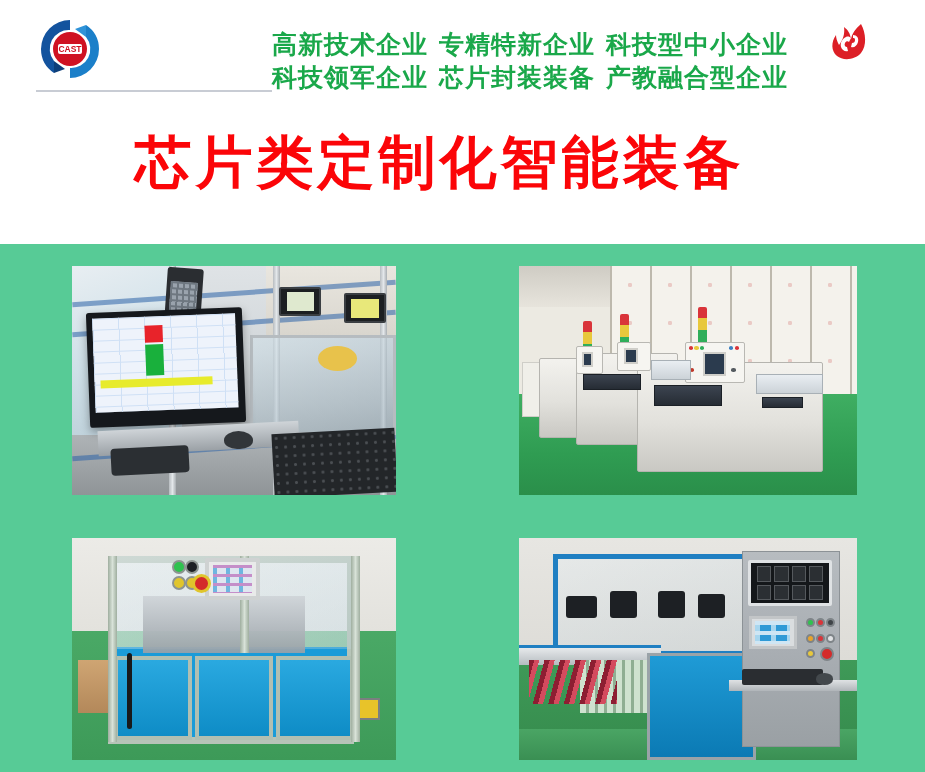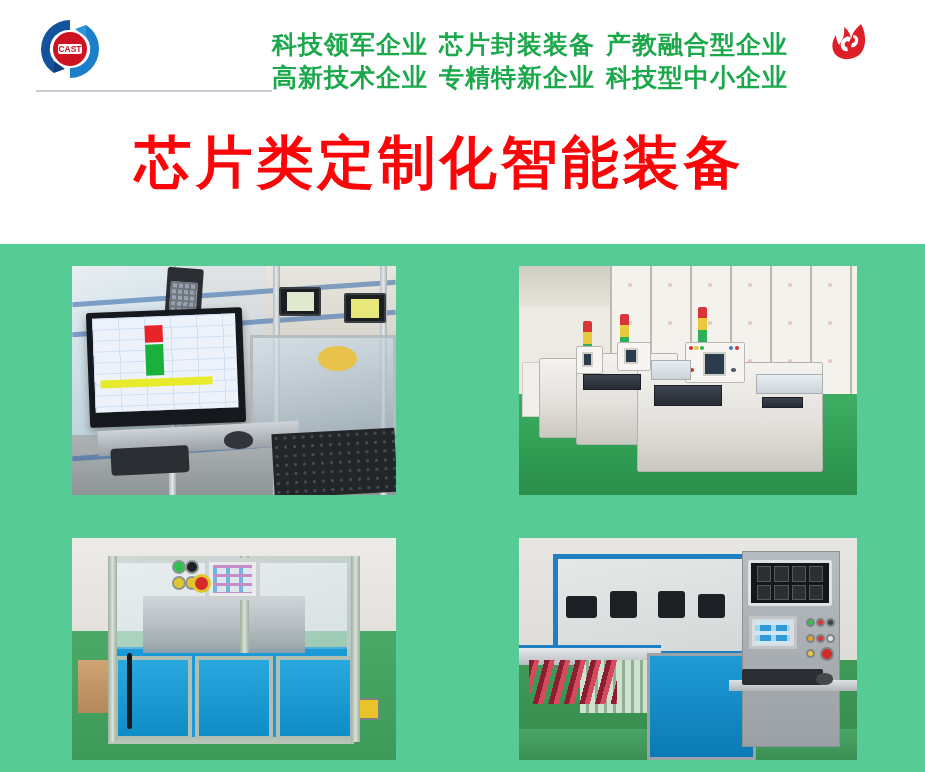--- a/index.html
+++ b/index.html
@@ -452,24 +452,24 @@
           <text x="36" y="35.2" text-anchor="middle" font-family="Liberation Sans, sans-serif" font-size="8.5" font-weight="bold" fill="#cf1222">CAST</text>
         </svg>
       </div>
 
 
       <div class="logo-rule"></div>
     </div>
 
     <div class="slogans">
       <div class="slogan-line">
-        <span>科技领军企业</span><span class="gap"></span><span>芯片封装装备</span><span class="gap"></span><span>产教融合型企业</span>
+        <span>高新技术企业</span><span class="gap"></span><span>专精特新企业</span><span class="gap"></span><span>科技型中小企业</span>
       </div>
       <div class="slogan-line">
-        <span>高新技术企业</span><span class="gap"></span><span>专精特新企业</span><span class="gap"></span><span>科技型中小企业</span>
+        <span>科技领军企业</span><span class="gap"></span><span>芯片封装装备</span><span class="gap"></span><span>产教融合型企业</span>
       </div>
     </div>
 
     <div class="flame-badge">
       <svg width="42" height="40" viewBox="0 0 42 40">
         <path d="M33 2 C27 7 24 12 23 17 C22 11 20 8 16 5 C17 12 15 18 11 23
                  C9 19 8 16 8 13 C3 20 3 29 9 34 C15 39 27 38 33 31 C39 24 38 11 33 2 Z" fill="#dc1f26"></path>
         <path d="M18 15 C14 17 12 21 13 25 C14 28 17 30 20 29 L19 25
                  C17 25 16 23 17 21 C18 19 20 19 21 20 L23 16 C22 15 20 14 18 15 Z" fill="#ffffff"></path>
         <path d="M25 13 C29 13 31 16 30 20 C29 24 26 26 23 25 L24 21

